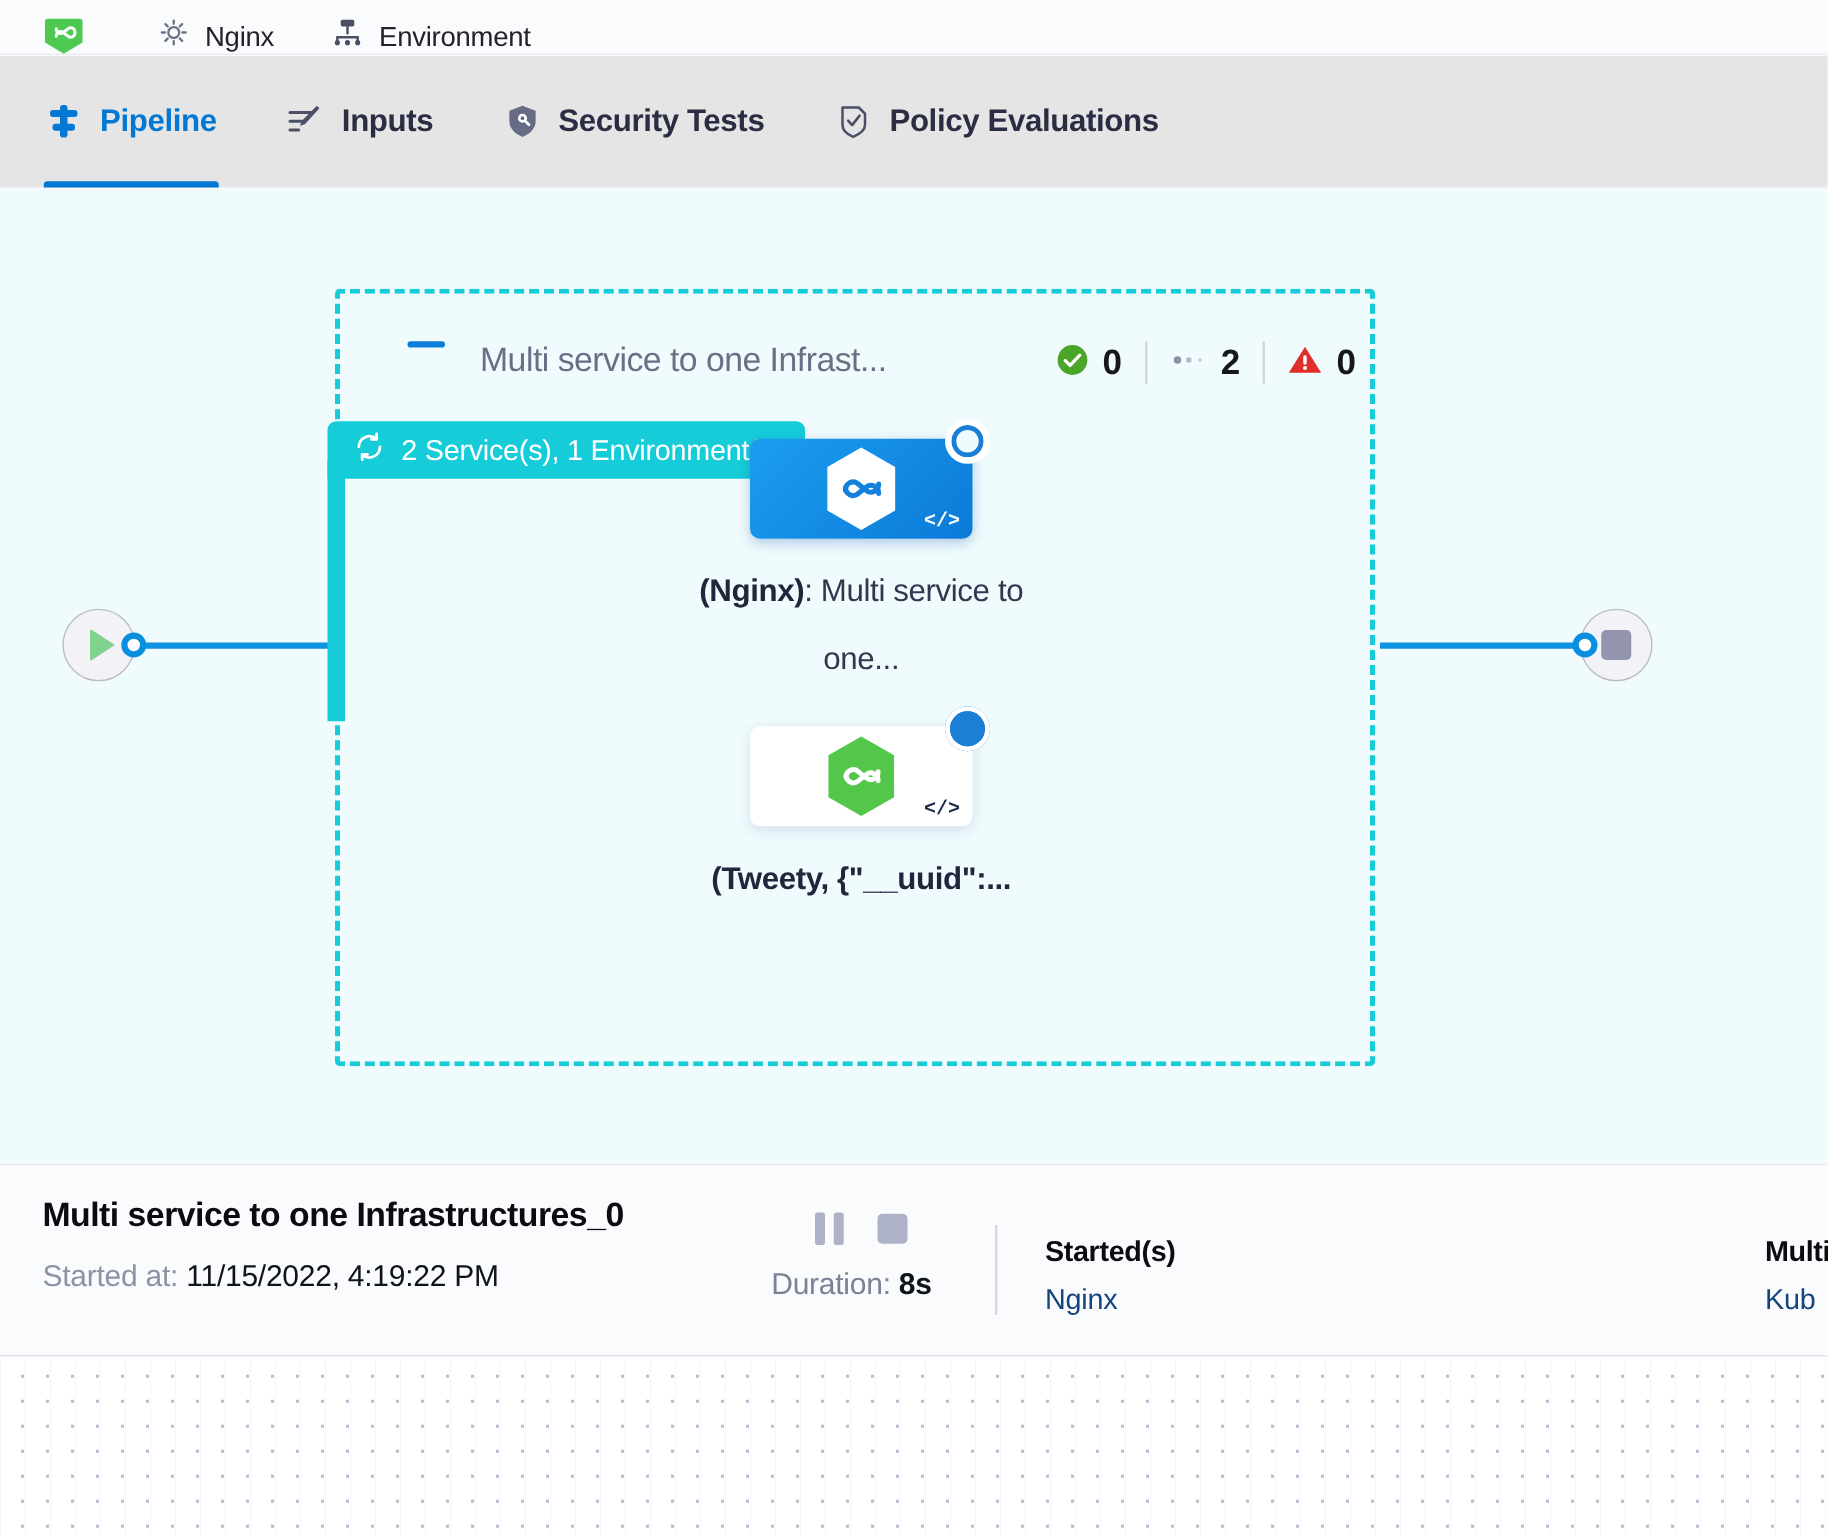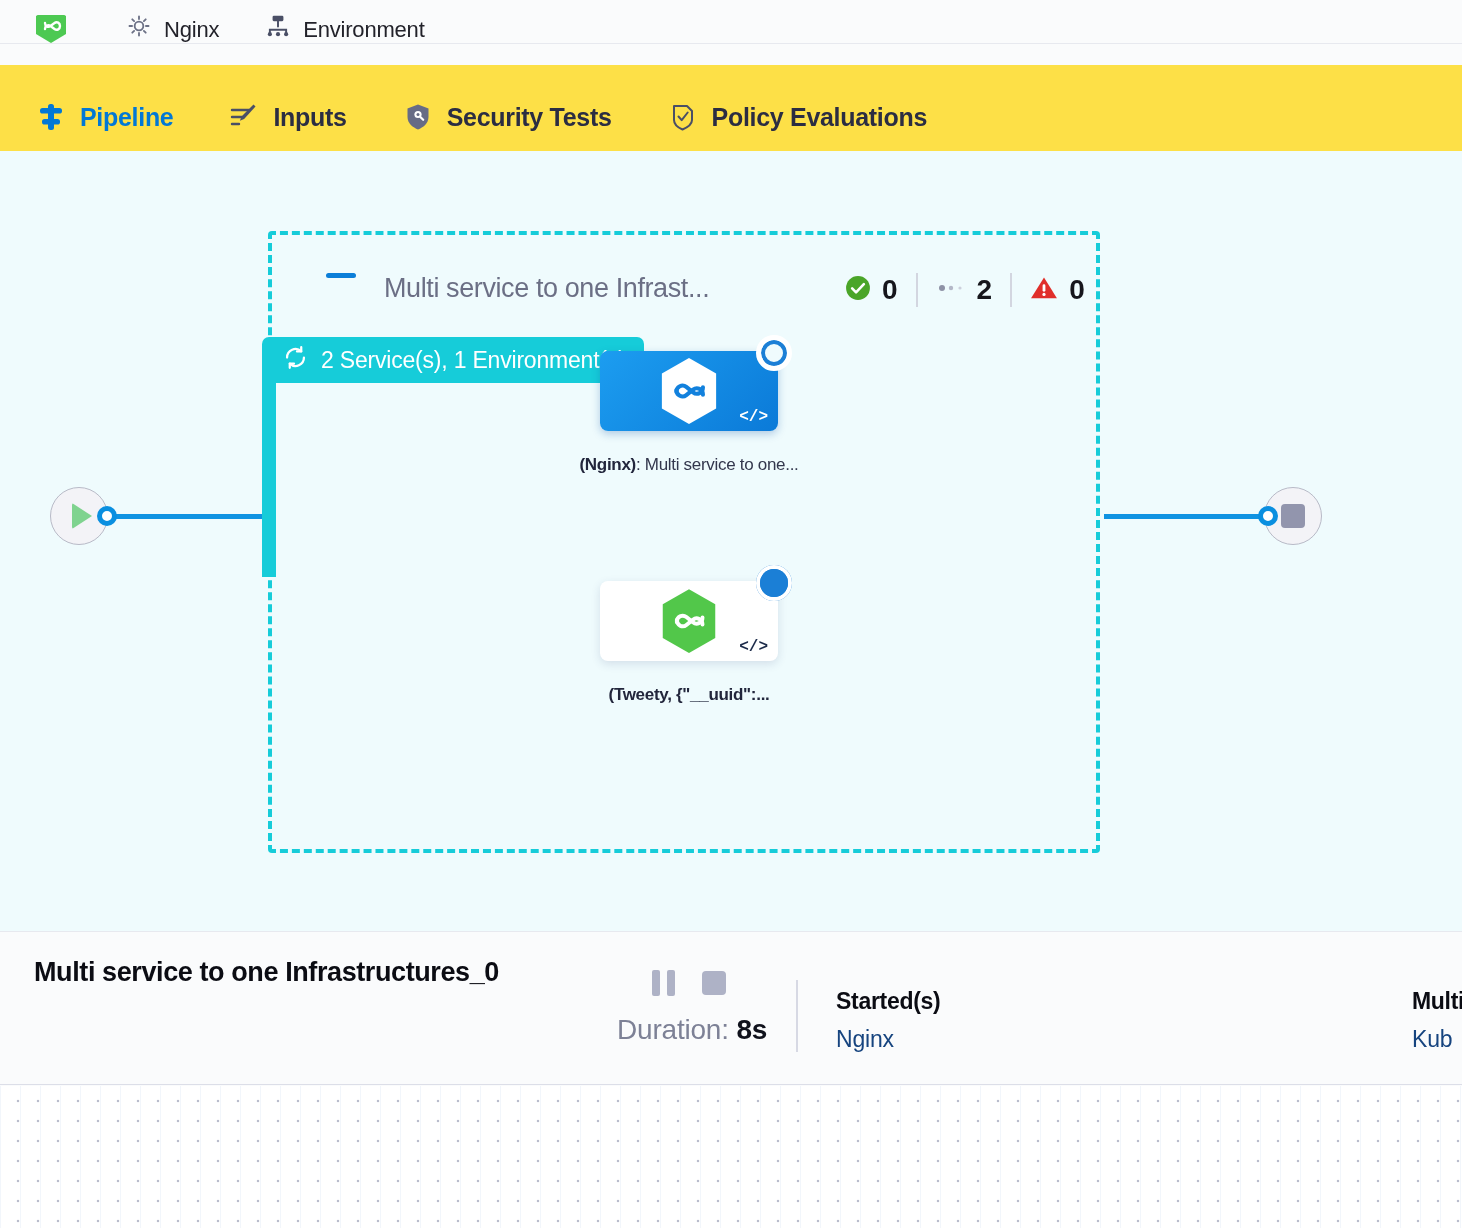--- a/index.html
+++ b/index.html
@@ -22,25 +22,24 @@
   .crumb + .crumb { margin-left: 46px; }
   .crumb-label {
     font-size: 22px; color: #22222a; letter-spacing: -0.2px;
     line-height: 26px; position: relative; top: 2px;
   }
   .hexlogo-green { width: 34px; height: 38px; position: relative; top: 6px; }
 
   
   .tabbar {
     position: absolute; left: 0; top: 45px; width: 1462px; height: 105px;
-    background: #fde047;
+    background: #e5e5e5;
     display: flex; align-items: center;
     padding-left: 36px;
     border-bottom: 1px solid #e7e9ef;
-    margin-top: 20px;
   }
   .tab {
     display: flex; align-items: center; gap: 14px;
     height: 105px; position: relative;
     cursor: pointer;
   }
   .tab + .tab { margin-left: 56px; }
   .tab-label { font-size: 25px; font-weight: bold; color: #2b2d42; letter-spacing: -0.3px; }
   .tab.active .tab-label { color: #0278d5; }
   .tab.active::after {
@@ -135,21 +134,21 @@
     content: ""; position: absolute; left: 4px; top: 4px; width: 28px; height: 28px;
     border-radius: 50%; background: #1b7fd6;
   }
   .spin-badge.hollow {
     background: #effbfd;
     border: 5px solid #fff;
     box-shadow: 0 0 0 4px #1b7fd6 inset;
   }
   .card-caption {
     position: absolute; z-index: 3; text-align: center;
-    font-size: 17px; line-height: 38px; color: #33374d;
+    font-size: 25px; line-height: 54px; color: #33374d;
     letter-spacing: -0.3px; width: 260px;
   }
   .card-caption b { font-weight: bold; color: #22263c; }
 
   
   .detail {
     position: absolute; left: 0; top: 931px; width: 1462px; height: 154px;
     background: #fafbfc; border-top: 1px solid #e7e9ef; border-bottom: 1px solid #dcdee8;
   }
   .detail-title {
@@ -159,21 +158,21 @@
   .detail-sub { position: absolute; left: 34px; top: 76px; font-size: 24px; letter-spacing: -0.2px; }
   .detail-sub .k { color: #8e92a6; }
   .detail-sub .v { color: #10121c; }
 
   .ctrls { position: absolute; left: 652px; top: 38px; display: flex; gap: 26px; align-items: center; }
   .btn-pause { width: 24px; height: 26px; display: flex; gap: 7px; cursor: pointer; }
   .btn-pause i { display: block; width: 8px; height: 26px; background: #aeb2c6; border-radius: 2px; }
   .btn-stop { width: 24px; height: 24px; background: #aeb2c6; border-radius: 4px; cursor: pointer; }
   .duration {
     position: absolute; left: 617px; top: 82px;
-    font-size: 28px; color: #7d8196; letter-spacing: -0.2px;
+    font-size: 24px; color: #7d8196; letter-spacing: -0.2px;
   }
   .duration b { color: #10121c; font-weight: bold; }
 
   .vdiv { position: absolute; top: 980px; width: 2px; height: 72px; background: #d7d9e4; }
 
   .field { position: absolute; }
   .field-label { font-size: 23px; font-weight: bold; color: #0b0c13; letter-spacing: -0.3px; white-space: nowrap; }
   .field-value { font-size: 23px; color: #16447f; margin-top: 11px; letter-spacing: -0.2px; white-space: nowrap; }
 
   
@@ -361,20 +360,24 @@
 
   <div class="wire" style="left:1104px; top:363px; width:160px;"></div>
   <div class="port" style="left:1258px; top:355px;"></div>
   <div class="terminal" style="left:1264px; top:336px;">
     <div class="stop-sq"></div>
   </div>
 </div>
 
 <div class="detail">
   <div class="detail-title">Multi service to one Infrastructures_0</div>
+  <div class="detail-sub">
+    <span class="k">Started at:</span>
+    <span class="v">11/15/2022, 4:19:22 PM</span>
+  </div>
 
   <div class="ctrls">
     <div class="btn-pause">
         <i></i>
         <i></i>
       </div>
     <div class="btn-stop"></div>
   </div>
   <div class="duration">
     <span>Duration:</span>

